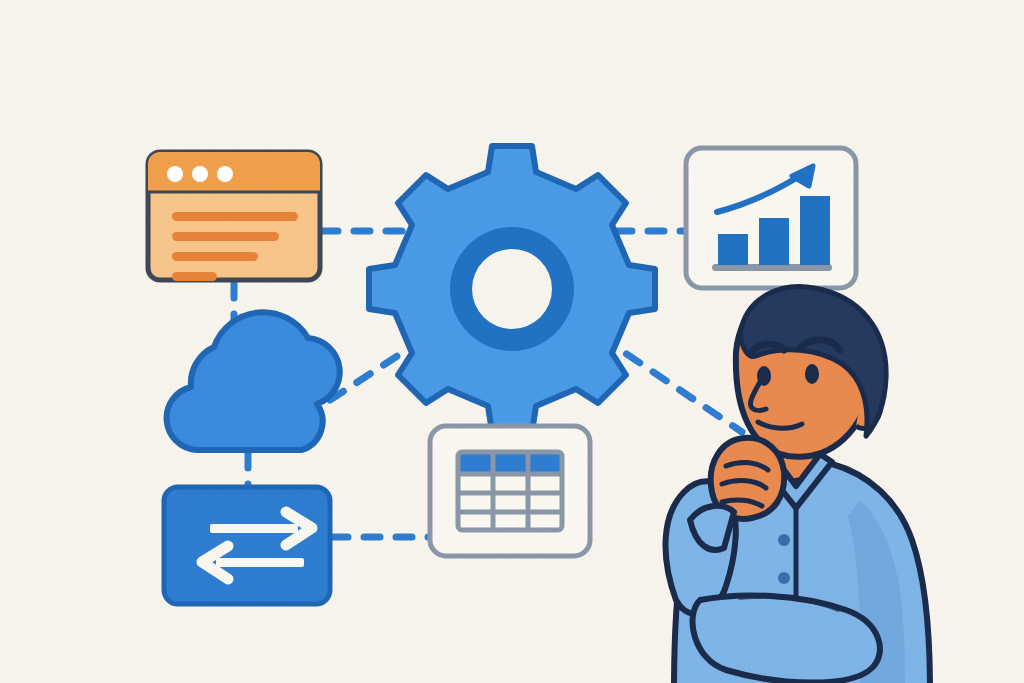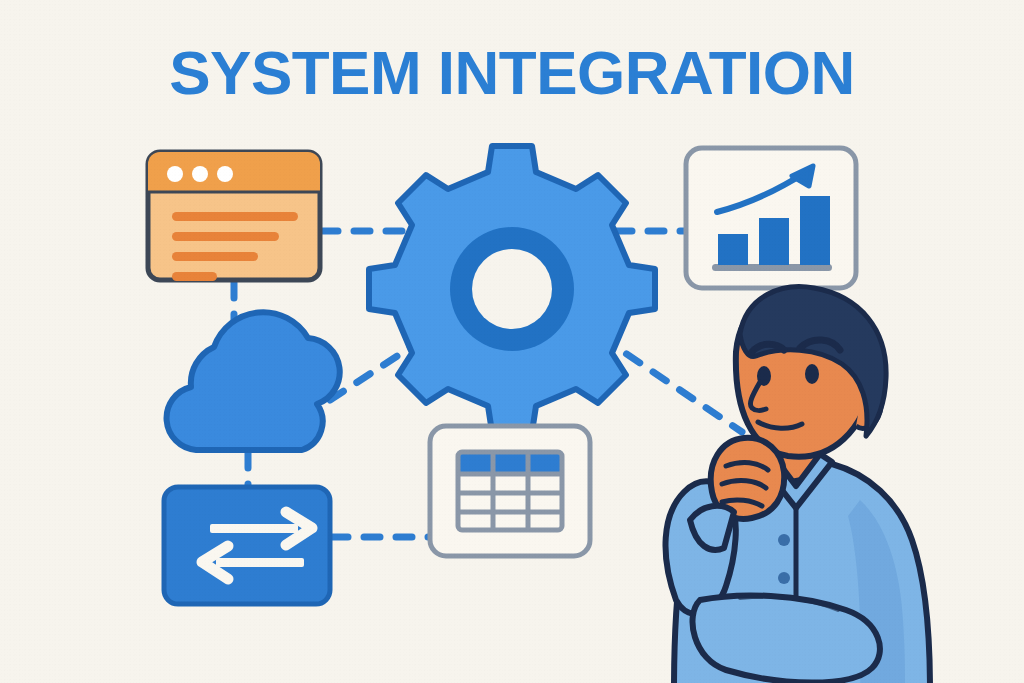--- a/index.html
+++ b/index.html
@@ -208,16 +208,15 @@
       <path fill="#7eb5e6" stroke="#1b2b4b" stroke-width="6" stroke-linejoin="round" d="M 700 600
                C 740 592 800 594 846 610
                C 880 622 888 652 872 668
                C 852 688 780 686 726 670
                C 694 660 684 616 700 600 Z"></path>
 
       <path d="M 740 598 C 772 594 810 598 838 610" fill="none" stroke="#1b2b4b" stroke-width="4" stroke-linecap="round" opacity=".6"></path>
     </g>
   </svg>
 
-  <div id="title">SYSTEM INTEGRATION</div>
 
   <div id="grain"></div>
 </div>
 
 </body></html>

